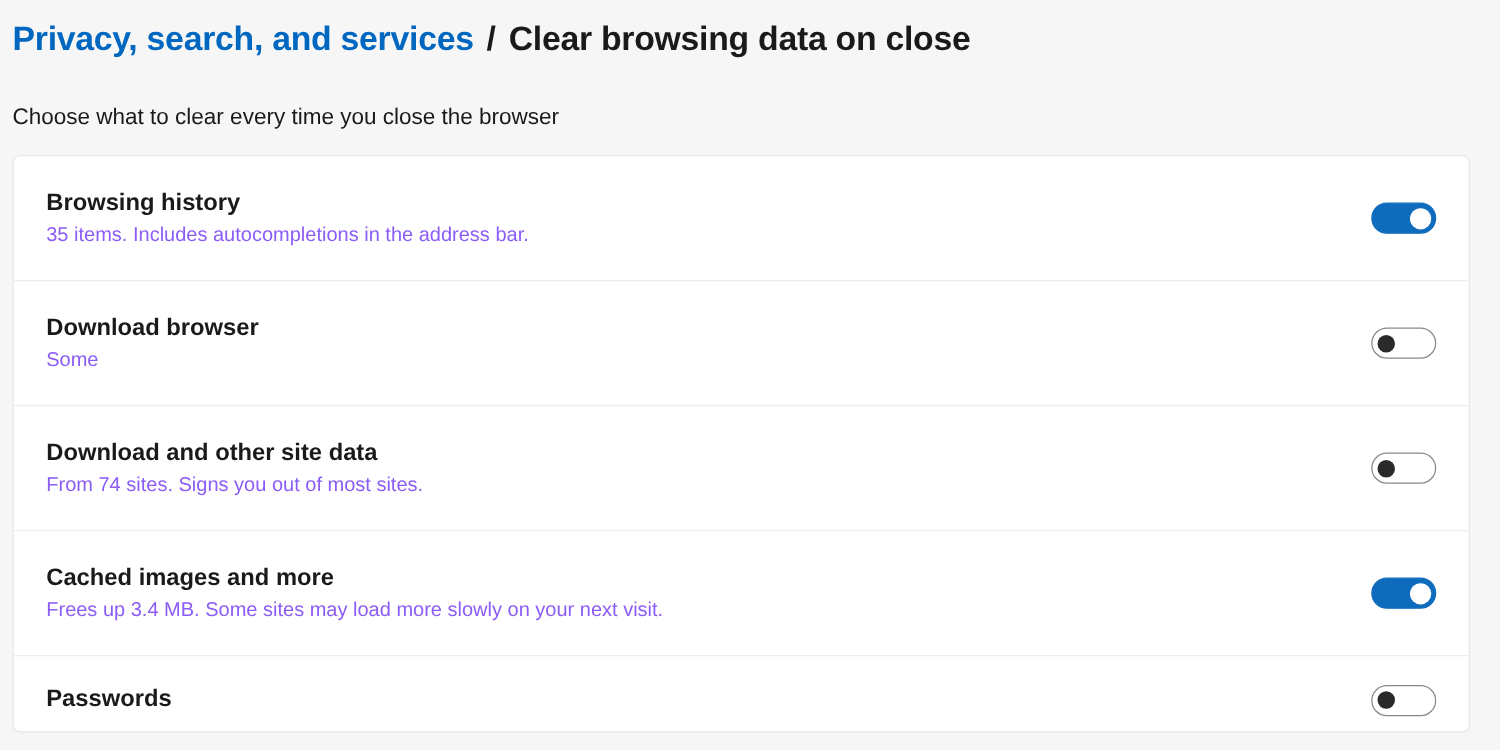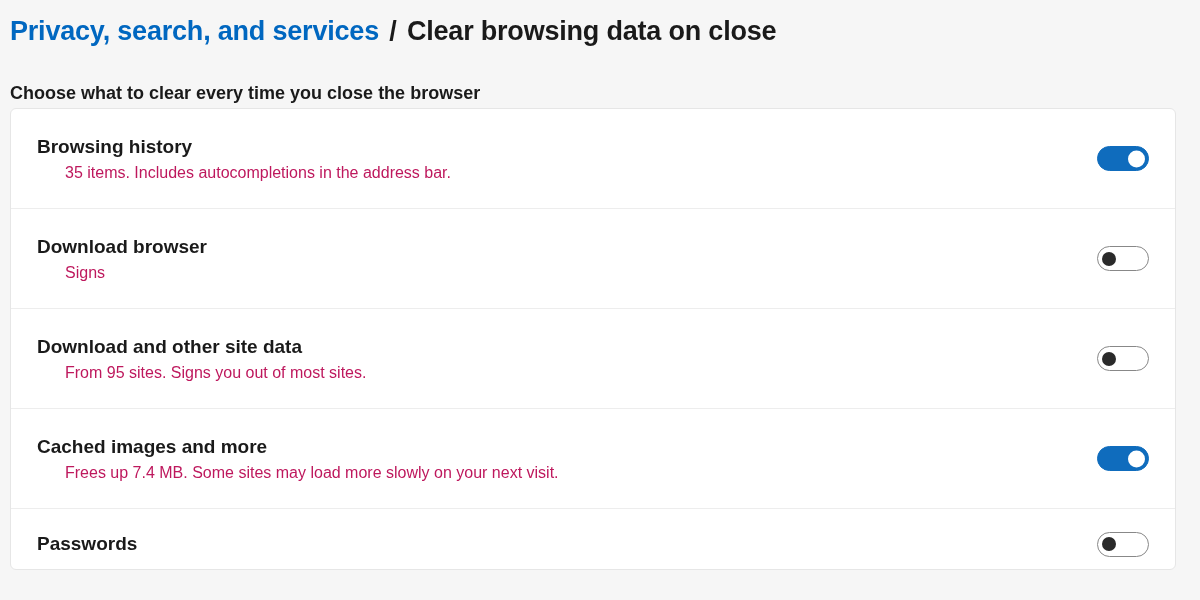--- a/index.html
+++ b/index.html
@@ -27,22 +27,22 @@
     .breadcrumb .sep {
       color: #1a1a1a;
       margin: 0 3px;
     }
     .breadcrumb .current {
       color: #1a1a1a;
     }
     .subtitle {
       font-size: 18px;
       color: #1a1a1a;
-      margin-bottom: 4px;
-      font-weight: 700;
+      margin-bottom: 20px;
+      font-weight: 400;
     }
     .panel {
       background: #ffffff;
       border: 1px solid #e6e6e6;
       border-radius: 6px;
       overflow: hidden;
     }
     .row {
       display: flex;
       align-items: center;
@@ -57,23 +57,22 @@
       flex-direction: column;
       gap: 6px;
     }
     .row-title {
       font-size: 19px;
       font-weight: 600;
       color: #1a1a1a;
     }
     .row-desc {
       font-size: 16px;
-      color: #be185d;
+      color: #8b5cf6;
       font-weight: 400;
-      margin-left: 28px;
     }
     .toggle {
       width: 52px;
       height: 25px;
       border-radius: 14px;
       position: relative;
       cursor: pointer;
       flex-shrink: 0;
     }
     .toggle.on {
@@ -124,41 +123,41 @@
         <div class="row-desc">35 items. Includes autocompletions in the address bar.</div>
       </div>
       <div class="toggle on">
         <div class="knob"></div>
       </div>
     </div>
 
     <div class="row">
       <div class="row-text">
         <div class="row-title">Download browser</div>
-        <div class="row-desc">Signs</div>
+        <div class="row-desc">Some</div>
       </div>
       <div class="toggle off">
         <div class="knob"></div>
       </div>
     </div>
 
     <div class="row">
       <div class="row-text">
         <div class="row-title">Download and other site data</div>
-        <div class="row-desc">From 95 sites. Signs you out of most sites.</div>
+        <div class="row-desc">From 74 sites. Signs you out of most sites.</div>
       </div>
       <div class="toggle off">
         <div class="knob"></div>
       </div>
     </div>
 
     <div class="row">
       <div class="row-text">
         <div class="row-title">Cached images and more</div>
-        <div class="row-desc">Frees up 7.4 MB. Some sites may load more slowly on your next visit.</div>
+        <div class="row-desc">Frees up 3.4 MB. Some sites may load more slowly on your next visit.</div>
       </div>
       <div class="toggle on">
         <div class="knob"></div>
       </div>
     </div>
 
     <div class="row" style="min-height:60px; padding-bottom:10px;align-items:center;">
       <div class="row-text">
         <div class="row-title">Passwords</div>
       </div>

